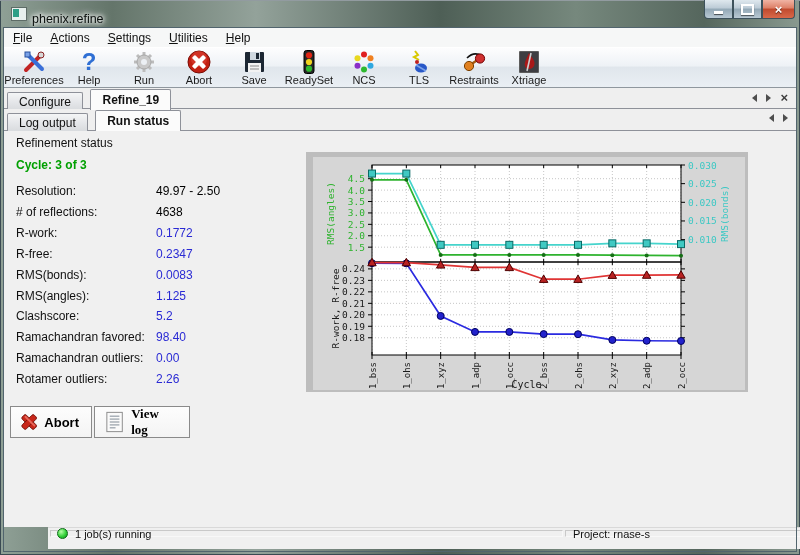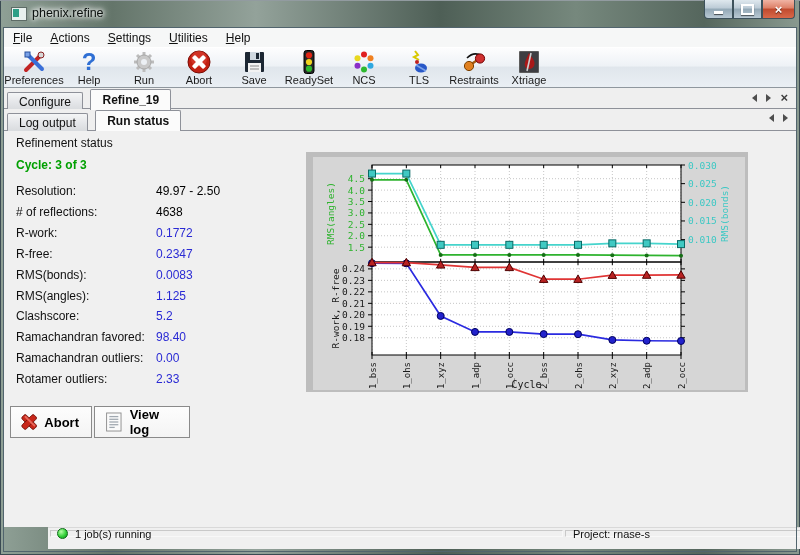--- a/index.html
+++ b/index.html
@@ -3,21 +3,21 @@
 <meta charset="utf-8">
 <style>
   html,body{margin:0;padding:0;background:#d8d8d8;font-family:"Liberation Sans",sans-serif;}
   .window{position:relative;width:800px;height:555px;overflow:hidden;
     background:linear-gradient(90deg,#8fa096 0%,#64756a 14%,#93a29a 32%,#4e5f56 55%,#76887d 72%,#55665d 88%,#8a9a90 100%);
     box-shadow:inset 0 1px 0 rgba(255,255,255,.45), inset 0 0 0 1px #3a4a52;}
   
   .titlebar{position:absolute;left:0;top:0;width:800px;height:28px;}
   .app-icon{position:absolute;left:11px;top:7px;width:14px;height:12px;background:#e8f0ee;border:1px solid #5d6b66;}
   .app-icon i{position:absolute;left:1px;top:1px;width:6px;height:8px;background:#2e9e86;display:block;}
-  .title-text{position:absolute;left:32px;top:6px;font-size:12.5px;color:#0a0f0d;
+  .title-text{position:absolute;left:32px;top:12px;font-size:12.5px;color:#0a0f0d;
     text-shadow:0 0 4px #fff,0 0 6px #fff,0 0 8px rgba(255,255,255,.9);}
   .winbtns{position:absolute;right:5px;top:0;height:19px;display:flex;}
   .winbtn{width:29px;height:19px;border:1px solid #3e525c;border-top:none;box-sizing:border-box;
     background:linear-gradient(#dfe8ee 0%,#bccbd6 45%,#93a8b6 50%,#b9c9d4 100%);
     display:flex;align-items:center;justify-content:center;}
   .winbtn.first{border-radius:0 0 0 4px;}
   .winbtn.close{width:33px;border-radius:0 0 4px 0;
     background:linear-gradient(#f0b4a4 0%,#dd7f66 45%,#c04a2e 50%,#d96849 100%);}
   .glyph-min{width:9px;height:3px;background:#fff;box-shadow:0 1px 1px rgba(0,0,0,.6);margin-top:6px;}
   .glyph-max{width:9px;height:7px;border:2px solid #fff;box-shadow:0 1px 1px rgba(0,0,0,.5);}
@@ -59,21 +59,21 @@
   .chartpanel{position:absolute;left:302px;top:21px;width:442px;height:240px;background:#bdbdbd;}
   .chartcanvas{position:absolute;left:7px;top:5px;width:432px;height:233px;background:#d6d6d6;}
   .chartcanvas svg{display:block;}
   .chartcanvas svg text{font-family:"DejaVu Sans Mono",monospace;}
   
   .actions{position:absolute;left:6px;top:275px;display:flex;}
   .action-btn{height:32px;box-sizing:border-box;border:1px solid #8a8a8a;background:linear-gradient(#fdfdfd,#f4f4f4);
     display:flex;align-items:center;font-size:13px;font-weight:bold;color:#000;padding:0 12px 0 8px;}
   .action-btn svg{width:24px;height:24px;margin-right:5px;}
   .btn-abort{width:82px;margin-right:2px;}
-  .btn-viewlog{width:96px;margin-right:2px;}
+  .btn-viewlog{width:96px;margin-right:2px;font-family:Liberation Serif, serif;}
   .btn-graphics{width:132px;}
   
   .statusbar{position:absolute;left:4px;top:527px;width:792px;height:22px;background:#f0f0f0;
     border-top:1px solid #d9d9d9;display:flex;align-items:stretch;box-sizing:border-box;padding:2px 2px 12px 2px;margin-left:44px;}
   .statuscell{border:1px solid;border-color:#c9c9c9 #f8f8f8 #f8f8f8 #c9c9c9;display:flex;align-items:center;
     font-size:11px;color:#111;box-sizing:border-box;}
   .statuscell.left{width:513px;margin-right:2px;padding-left:6px;}
   .statuscell.right{flex:1;padding-left:7px;position:relative;}
   .led{width:9px;height:9px;border-radius:50%;margin-right:7px;
     background:radial-gradient(circle at 35% 30%,#b8ffa8,#35d13a 55%,#0f8f1c);border:1px solid #0a6b14;}
@@ -236,21 +236,21 @@
     <div id="fields">
         <div class="field-row" style="top: 53px;"><span>Resolution:</span><span class="field-value" style="color: rgb(0, 0, 0);">49.97 - 2.50</span></div>
         <div class="field-row" style="top: 73.9px;"><span># of reflections:</span><span class="field-value" style="color: rgb(0, 0, 0);">4638</span></div>
         <div class="field-row" style="top: 94.8px;"><span>R-work:</span><span class="field-value" style="color: rgb(42, 42, 212);">0.1772</span></div>
         <div class="field-row" style="top: 115.7px;"><span>R-free:</span><span class="field-value" style="color: rgb(42, 42, 212);">0.2347</span></div>
         <div class="field-row" style="top: 136.6px;"><span>RMS(bonds):</span><span class="field-value" style="color: rgb(42, 42, 212);">0.0083</span></div>
         <div class="field-row" style="top: 157.5px;"><span>RMS(angles):</span><span class="field-value" style="color: rgb(42, 42, 212);">1.125</span></div>
         <div class="field-row" style="top: 178.4px;"><span>Clashscore:</span><span class="field-value" style="color: rgb(42, 42, 212);">5.2</span></div>
         <div class="field-row" style="top: 199.3px;"><span>Ramachandran favored:</span><span class="field-value" style="color: rgb(42, 42, 212);">98.40</span></div>
         <div class="field-row" style="top: 220.2px;"><span>Ramachandran outliers:</span><span class="field-value" style="color: rgb(42, 42, 212);">0.00</span></div>
-        <div class="field-row" style="top: 241.1px;"><span>Rotamer outliers:</span><span class="field-value" style="color: rgb(42, 42, 212);">2.33</span></div>
+        <div class="field-row" style="top: 241.1px;"><span>Rotamer outliers:</span><span class="field-value" style="color: rgb(42, 42, 212);">2.26</span></div>
       </div>
 
     <div class="chartpanel">
       <div class="chartcanvas">
         <svg id="chart-svg" width="432" height="233" viewBox="0 0 432 233">
             <rect x="59" y="8" width="309" height="97" fill="#fff"></rect>
             <rect x="59" y="105" width="309" height="93" fill="#fff"></rect>
             <line x1="59" y1="8" x2="59" y2="105" stroke="#c6c6c6" stroke-width="1" stroke-dasharray="1,2"></line>
             <line x1="59" y1="105" x2="59" y2="198" stroke="#c6c6c6" stroke-width="1" stroke-dasharray="1,2"></line>
             <line x1="59" y1="8" x2="59" y2="11" stroke="#000" stroke-width="1"></line>

